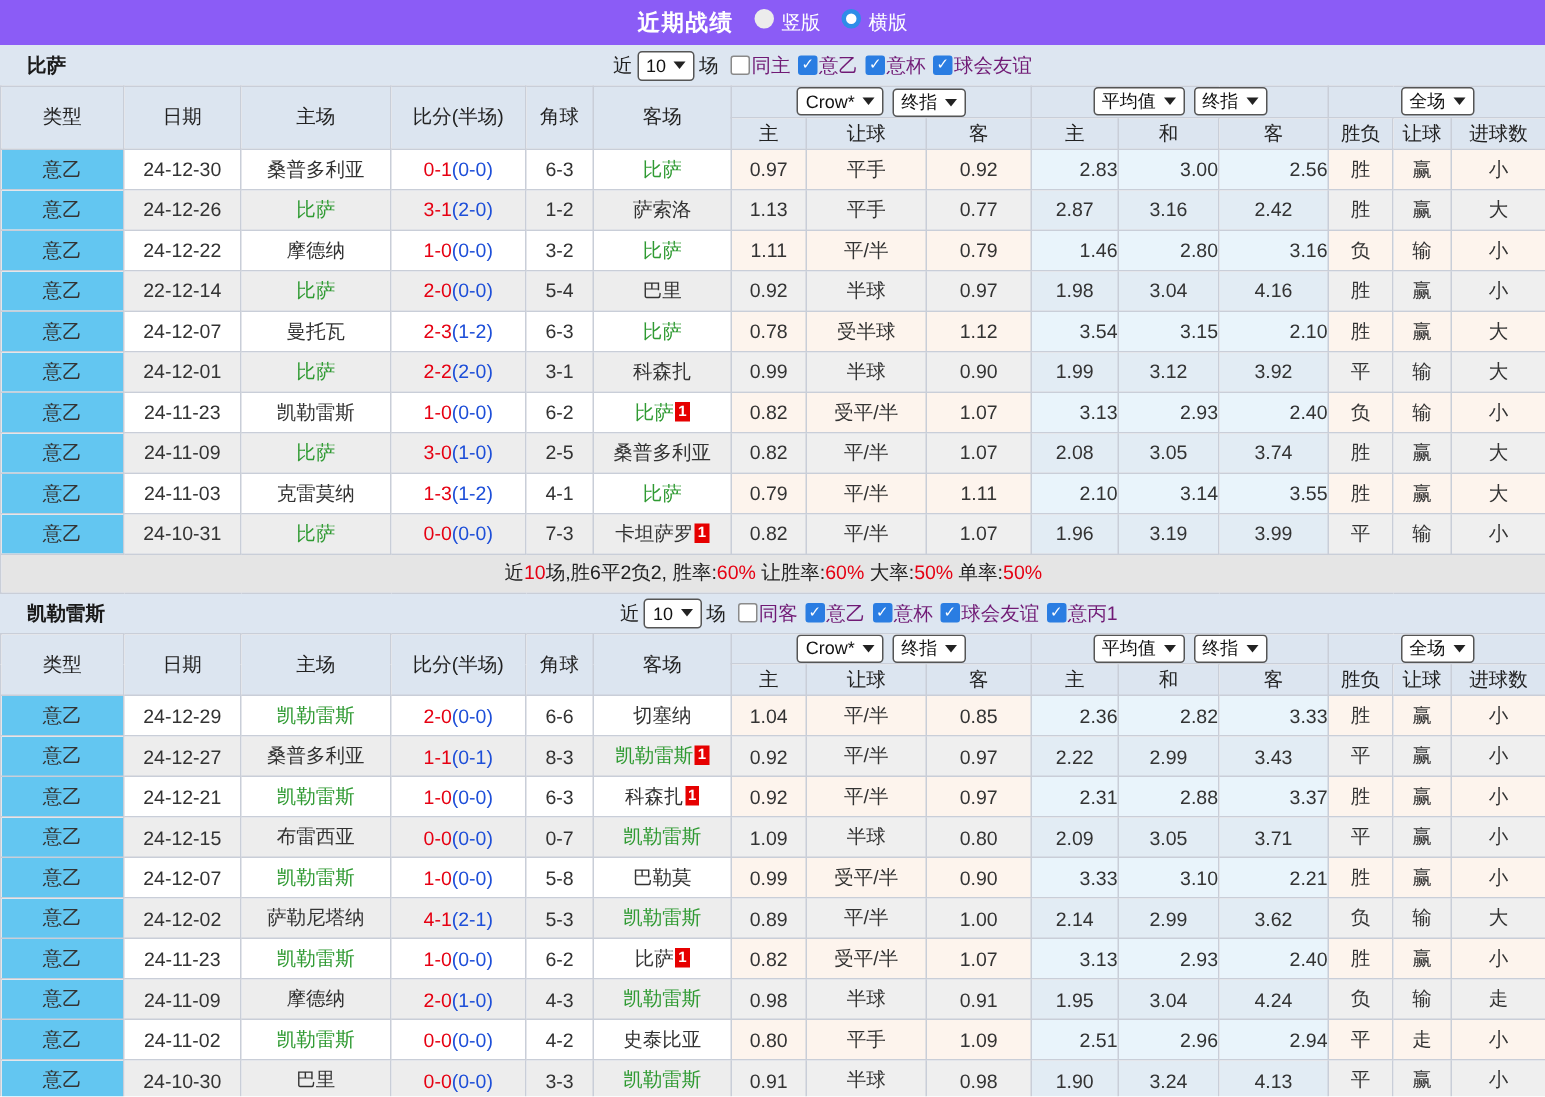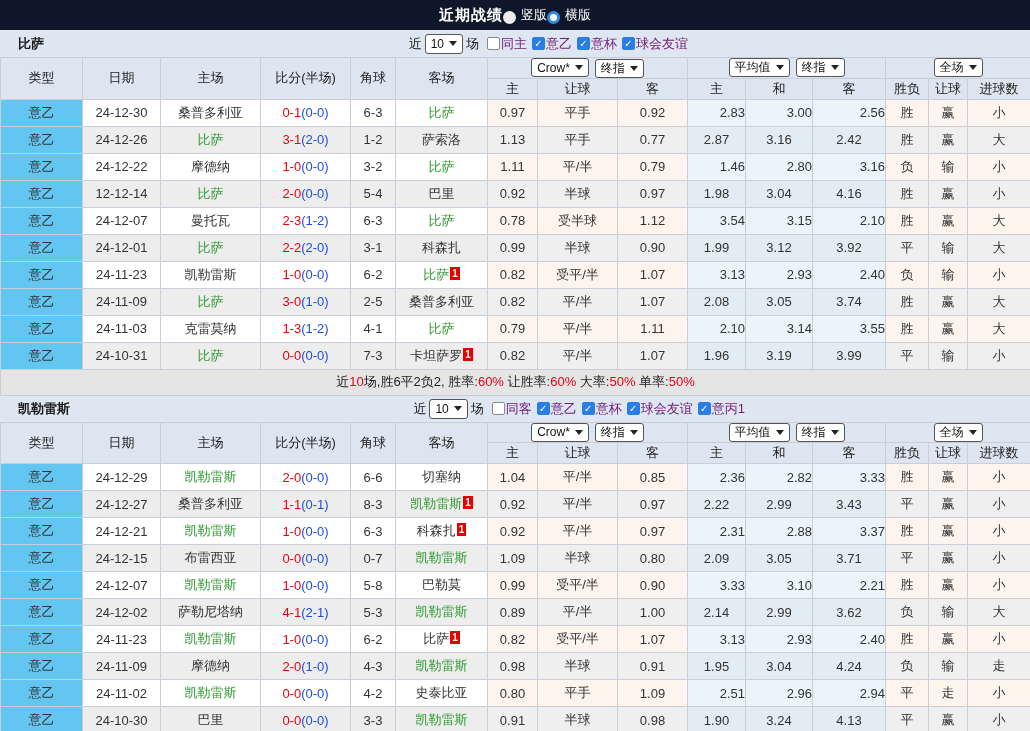--- a/index.html
+++ b/index.html
@@ -1,21 +1,21 @@
 <!DOCTYPE html>
 <html><head>
 <meta charset="utf-8">
 <style>
   html,body{margin:0;padding:0;background:#fff;}
   .page{width:1030px;height:731px;overflow:hidden;font-family:"Liberation Sans","DejaVu Sans",sans-serif;background:#fff;}
 
   
-  .topbar{height:30px;background:#0f172a;display:flex;align-items:center;justify-content:center;gap:0;}
+  .topbar{height:30px;background:#8b5cf6;display:flex;align-items:center;justify-content:center;gap:14px;}
   .title{color:#fff;font-weight:bold;font-size:15px;letter-spacing:1px;}
-  .radio-opt{display:inline-flex;align-items:flex-end;gap:5px;color:#fff;font-size:13px;cursor:pointer;}
+  .radio-opt{display:inline-flex;align-items:flex-start;gap:5px;color:#fff;font-size:13px;cursor:pointer;}
   .radio{box-sizing:content-box;}
   .radio.plain{width:13px;height:13px;border-radius:50%;background:#ececec;}
   .radio.ring{width:7px;height:7px;border-radius:50%;background:#fff;border:3px solid #2e8ce8;}
 
   
   .section-bar{height:27px;background:#dde6f1;display:flex;align-items:center;padding:0 18px;font-size:13px;color:#222;}
   #s1 .section-bar{height:26px;}
   .team-name{font-weight:bold;color:#1a1a1a;}
   .filter{margin-left:auto;display:flex;align-items:center;gap:3px;}
   #s0 .filter{margin-right:324px;}
@@ -209,21 +209,21 @@
             <td class="c-odds">0.79</td>
             <td class="c-avg">1.46</td>
             <td class="c-avg">2.80</td>
             <td class="c-avg">3.16</td>
             <td class="c-odds res-b">负</td>
             <td class="c-odds res-b">输</td>
             <td class="c-odds res-b">小</td>
           </tr>
           <tr class="even">
             <td class="type">意乙</td>
-            <td class="c-left">12-12-14</td>
+            <td class="c-left">22-12-14</td>
             <td class="c-left"><span class="team self">比萨</span></td>
             <td class="c-left"><span class="ft">2-0</span><span class="ht">(0-0)</span></td>
             <td class="c-left">5-4</td>
             <td class="c-left"><span class="team">巴里</span></td>
             <td class="c-odds">0.92</td>
             <td class="c-odds">半球</td>
             <td class="c-odds">0.97</td>
             <td class="c-avg">1.98</td>
             <td class="c-avg">3.04</td>
             <td class="c-avg">4.16</td>

